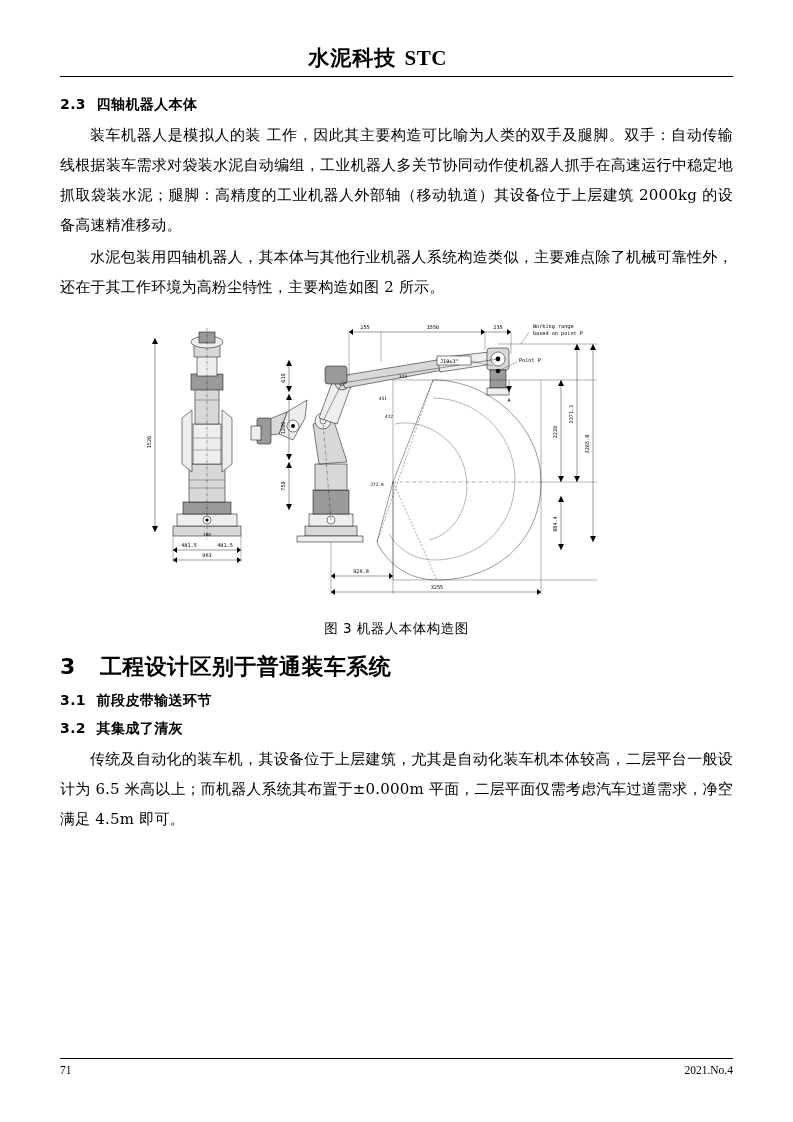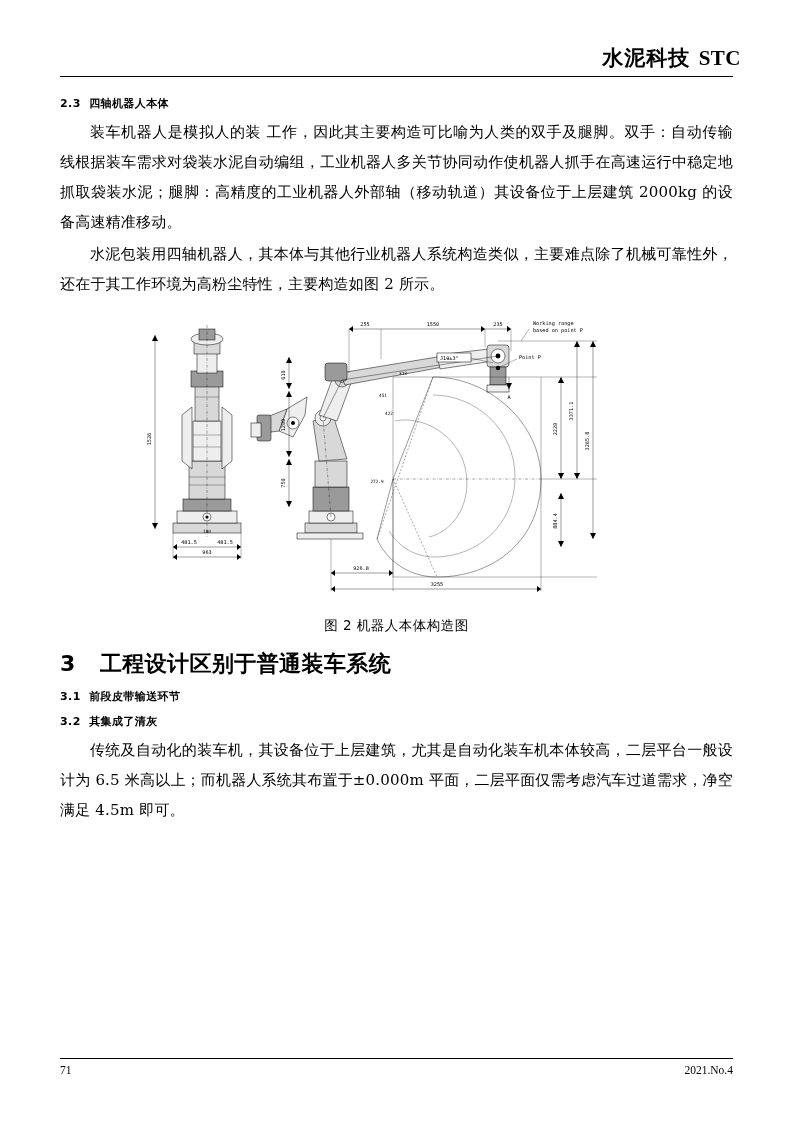--- a/index.html
+++ b/index.html
@@ -18,23 +18,23 @@
     position: relative;
     width: 793px;
     height: 1122px;
     box-sizing: border-box;
     padding: 0;
     overflow: hidden;
   }
   .header {
     position: absolute;
     top: 44px;
-    left: 0;
+    left: 7px;
     width: 741px;
-    text-align: right;
+    text-align: center;
     font-family: "DejaVu Serif", serif;
     font-size: 21px;
     font-weight: bold;
     letter-spacing: 1px;
   }
   .header .stc {
     font-family: "Liberation Serif", serif;
     letter-spacing: 0.5px;
   }
   .rule-top {
@@ -52,21 +52,21 @@
     border-top: 1.6px solid #000;
   }
   .content {
     position: absolute;
     left: 60px;
     top: 86px;
     width: 673px;
   }
   h2.sec {
     font-family: "DejaVu Sans", sans-serif;
-    font-size: 11px;
+    font-size: 14px;
     font-weight: bold;
     margin: 10px 0 6px 0;
     letter-spacing: 0.4px;
   }
   h2.sec.big {
     font-size: 22px;
     margin-top: 14px;
   }
   p.para {
     font-family: "DejaVu Serif", serif;
@@ -337,21 +337,21 @@
           <path d="M198 275 L194 278 L198 281 Z" fill="#000"></path>
           <path d="M400 275 L404 278 L400 281 Z" fill="#000"></path>
           <text class="dimtext" x="300" y="275" text-anchor="middle">3255</text>
 
           <line x1="194" y1="228" x2="194" y2="280" class="thinner"></line>
           <line x1="256" y1="168" x2="256" y2="280" class="thinner"></line>
           <line x1="404" y1="266" x2="404" y2="280" class="thinner"></line>
         </g>
 
       </svg>
-      <div class="figure-caption">图 2    机器人本体构造图</div>
+      <div class="figure-caption">图 3    机器人本体构造图</div>
     </div>
 
     <h2 class="sec big">
       <span>3</span>&nbsp;&nbsp;&nbsp;<span>工程设计区别于普通装车系统</span>
     </h2>
 
     <h2 class="sec">
       <span>3.1</span>&nbsp;&nbsp;<span>前段皮带输送环节</span>
     </h2>
 

